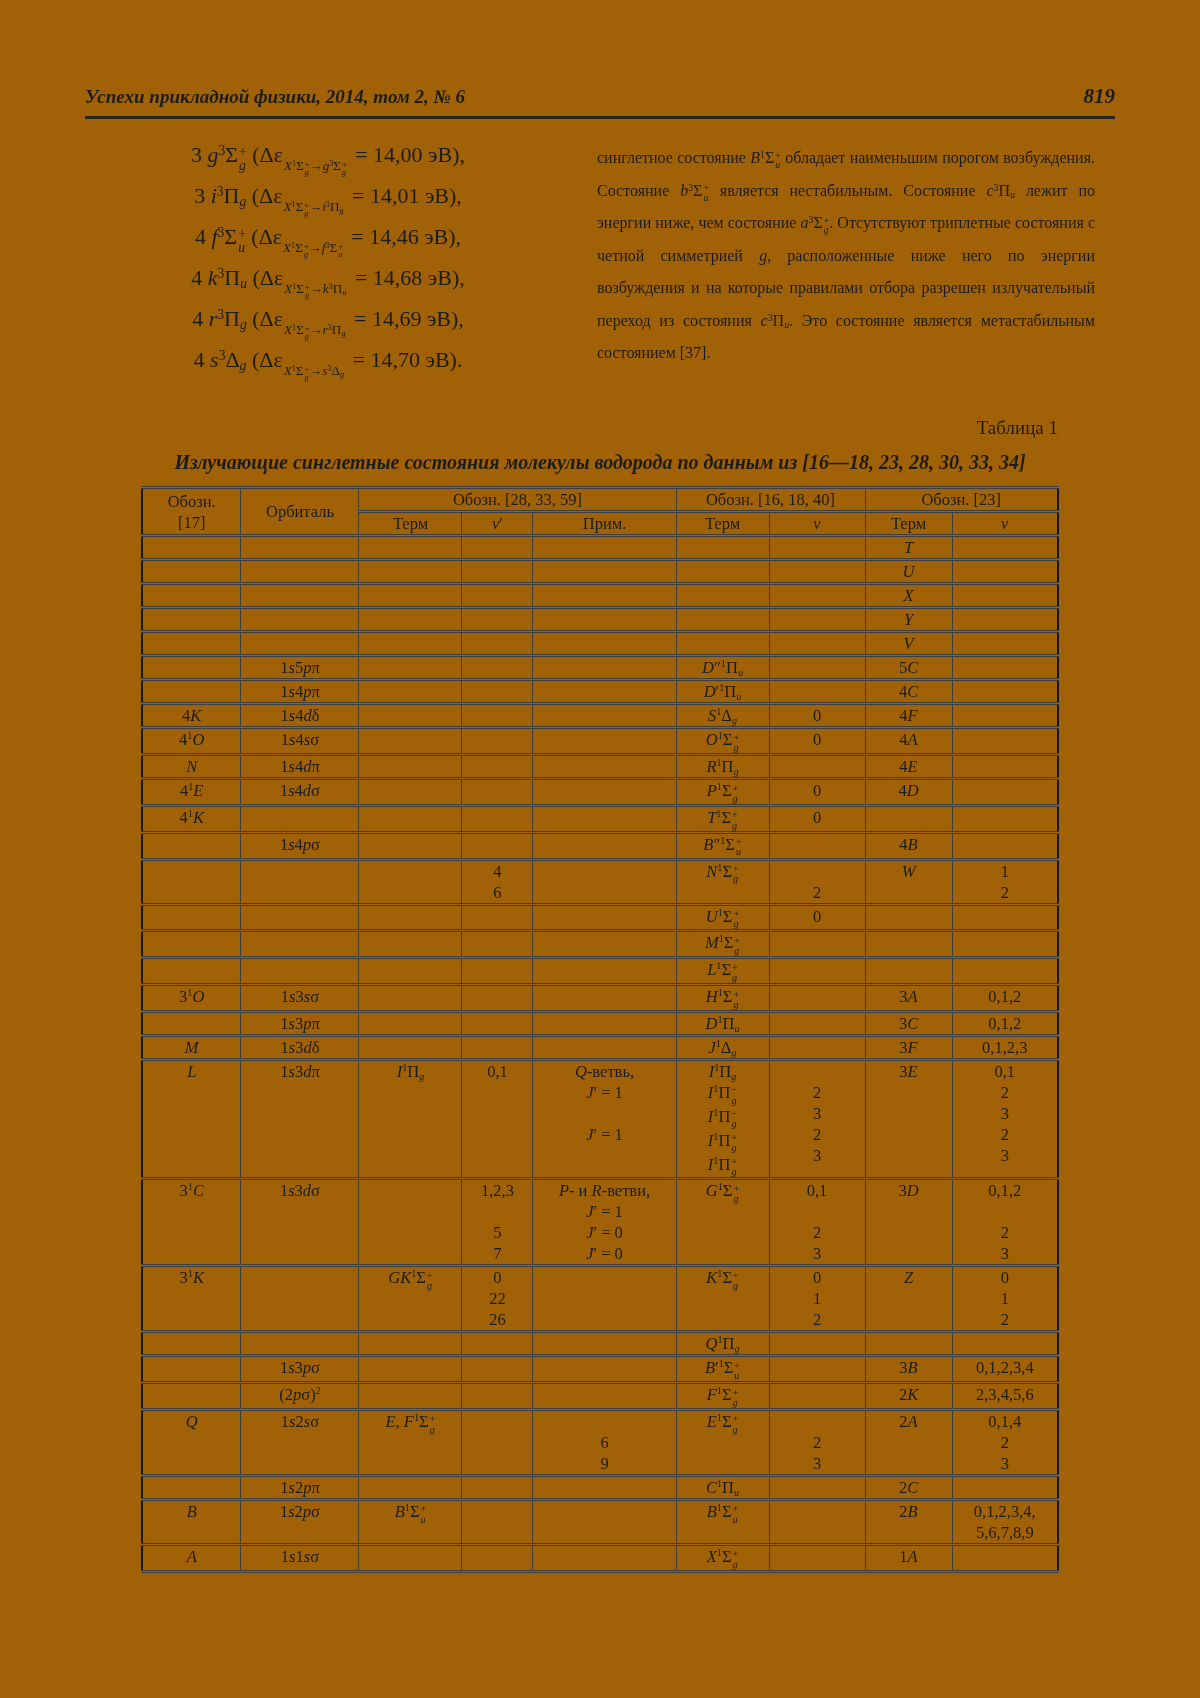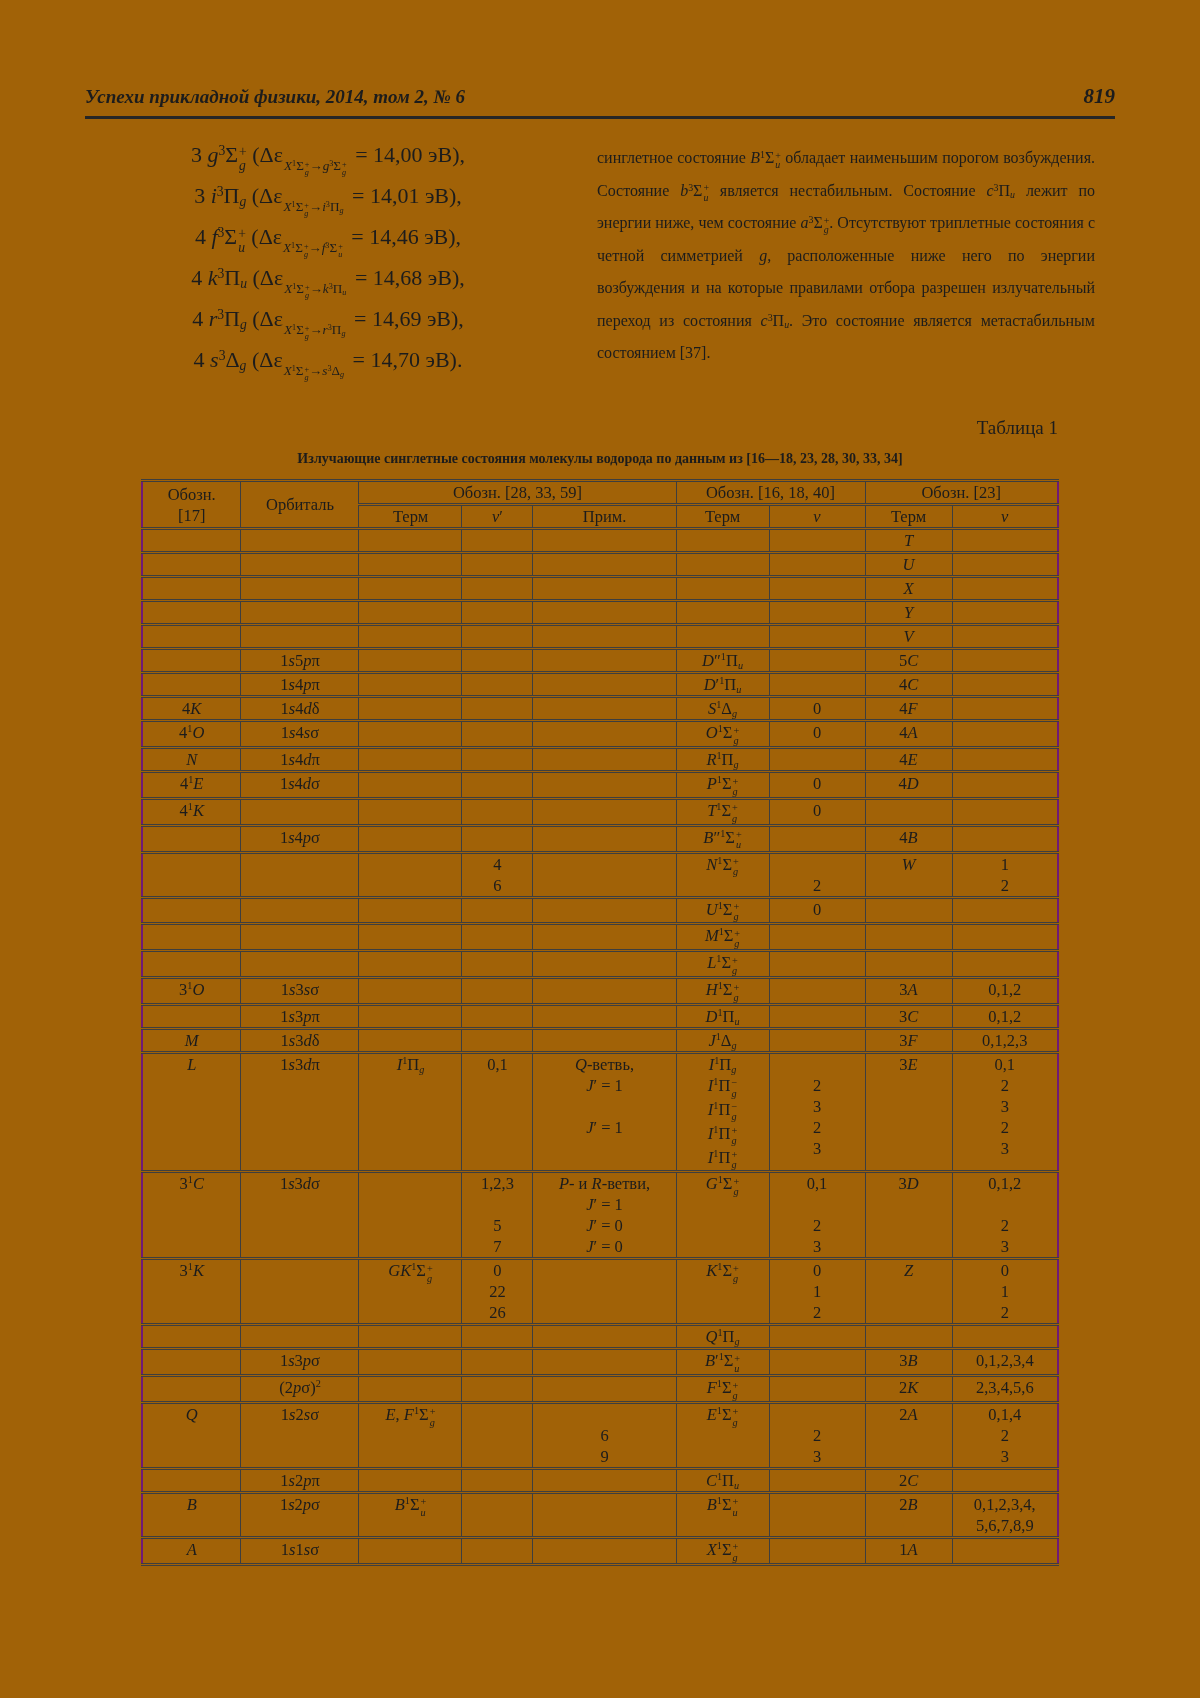--- a/index.html
+++ b/index.html
@@ -18,29 +18,29 @@
   .para{font-size:16px;line-height:32.5px;text-align:justify;margin-top:10px;}
   .indent{text-indent:26px;}
   .it{font-style:italic;}
   .sp{font-size:0.62em;vertical-align:0.55em;line-height:0;}
   .sb{font-size:0.62em;vertical-align:-0.25em;line-height:0;}
   .ps{display:inline-block;vertical-align:-0.55em;font-size:0.62em;line-height:1;
       text-align:left;margin-left:1px;}
   .ps span{display:block;height:1em;line-height:1;}
   .cond{font-size:0.6em;position:relative;top:0.62em;margin:16px 3px 0 1px;white-space:nowrap;}
   .tbl-label{text-align:right;font-size:19px;margin:30px auto 0 auto;width:916px;}
-  .tbl-caption{text-align:center;font-weight:bold;font-size:14px;margin:12px 0 12px 0;}
+  .tbl-caption{text-align:center;font-weight:bold;font-size:20px;margin:12px 0 12px 0;font-style:italic;}
   table.states{table-layout:fixed;border-collapse:collapse;width:916px;margin:0 auto;
                font-size:16.5px;}
   table.states th,table.states td{
       border-left:1px solid #3e3e3e;border-right:1px solid #3e3e3e;
       border-top:3px double #3e3e3e;border-bottom:3px double #3e3e3e;
       padding:0 3px;text-align:center;vertical-align:top;line-height:21px;
       font-weight:normal;overflow:visible;}
-  table.states{border:2px solid #701a75;}
+  table.states{border:2px solid #0f172a;}
   table.states th{vertical-align:middle;line-height:21px;}
 </style>
 </head>
 <body>
 
 <div class="page">
 
   <div class="pagehead">
     <span>Успехи прикладной физики, 2014, том 2, № 6</span>
     <span class="pno">819</span>

